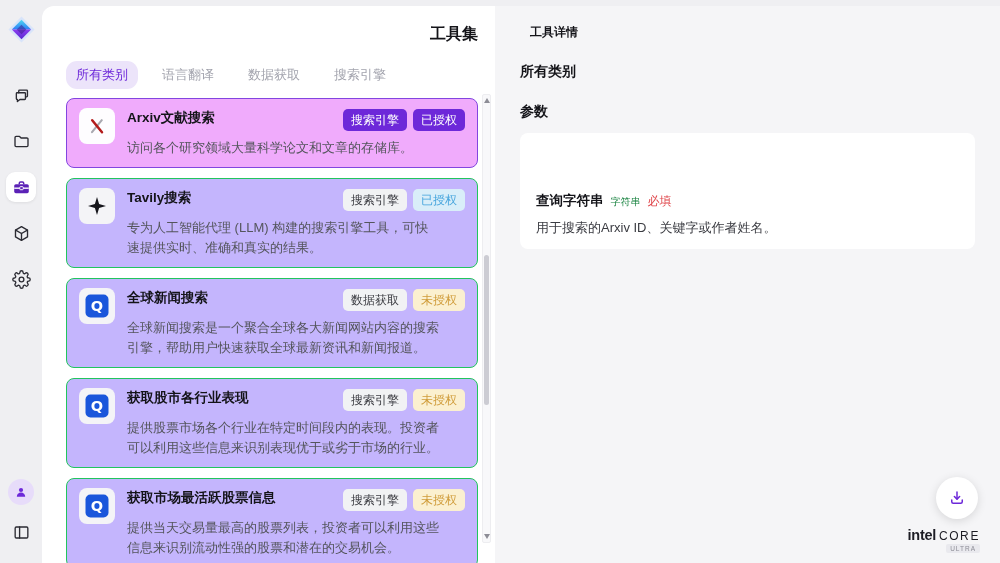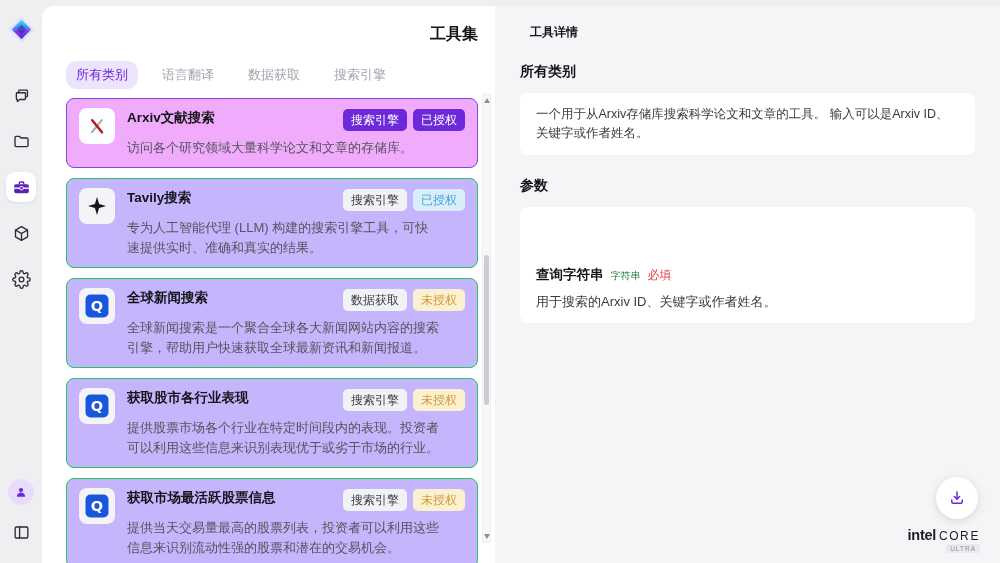--- a/index.html
+++ b/index.html
@@ -269,23 +269,20 @@
       <div class="scrollbar">
         <div class="sb-arrow up"></div>
         <div class="sb-thumb"></div>
         <div class="sb-arrow down"></div>
       </div>
     </section>
 
     <section class="detail-panel">
       <div class="detail-title">工具详情</div>
       <div class="section-heading">所有类别</div>
-      <div class="detail-card">
-        <span>一个用于从Arxiv存储库搜索科学论文和文章的工具。 输入可以是Arxiv ID、关键字或作者姓名。</span>
-      </div>
       <div class="section-heading">参数</div>
       <div class="detail-card">
         <div class="param-head">
           <span class="param-name">查询字符串</span>
           <span class="param-type">字符串</span>
           <span class="param-required">必填</span>
         </div>
         <div class="param-desc">用于搜索的Arxiv ID、关键字或作者姓名。</div>
       </div>
 

